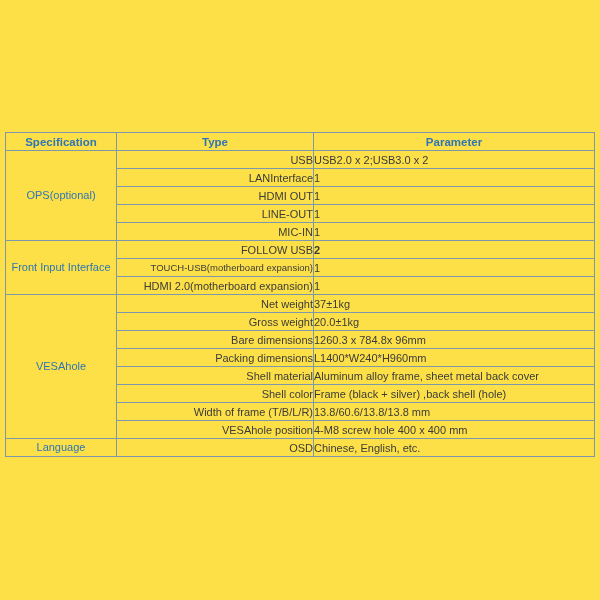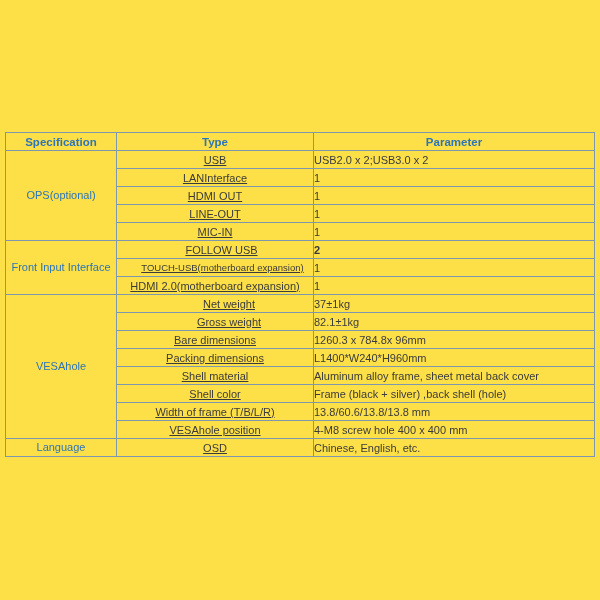--- a/index.html
+++ b/index.html
@@ -45,23 +45,22 @@
     font-weight: normal;
     font-size: 11px;
     text-align: center;
     white-space: normal;
     line-height: 1.35;
     padding: 0 6px;
   }
   td.type {
     font-size: 11px;
     color: #3b3b3b;
-    text-align: center;
+    text-align: right;
     padding-left: 24px;
-    text-decoration: underline;
   }
   td.type.indent { padding-left: 28px; }
   td.type.small  { font-size: 9.5px; padding-left: 15px; }
   td.type.followusb { padding-left: 13px; }
   td.param {
     font-size: 11px;
     color: #3b3b3b;
     text-align: left;
     padding-left: 12px;
   }
@@ -121,21 +120,21 @@
       <td class="param">1</td>
     </tr>
 
     <tr>
       <td class="section" rowspan="8">VESAhole</td>
       <td class="type indent">Net weight</td>
       <td class="param">37±1kg</td>
     </tr>
     <tr>
       <td class="type indent">Gross weight</td>
-      <td class="param">82.1±1kg</td>
+      <td class="param">20.0±1kg</td>
     </tr>
     <tr>
       <td class="type">Bare dimensions</td>
       <td class="param">1260.3 x 784.8x 96mm</td>
     </tr>
     <tr>
       <td class="type">Packing dimensions</td>
       <td class="param">L1400*W240*H960mm</td>
     </tr>
     <tr>

